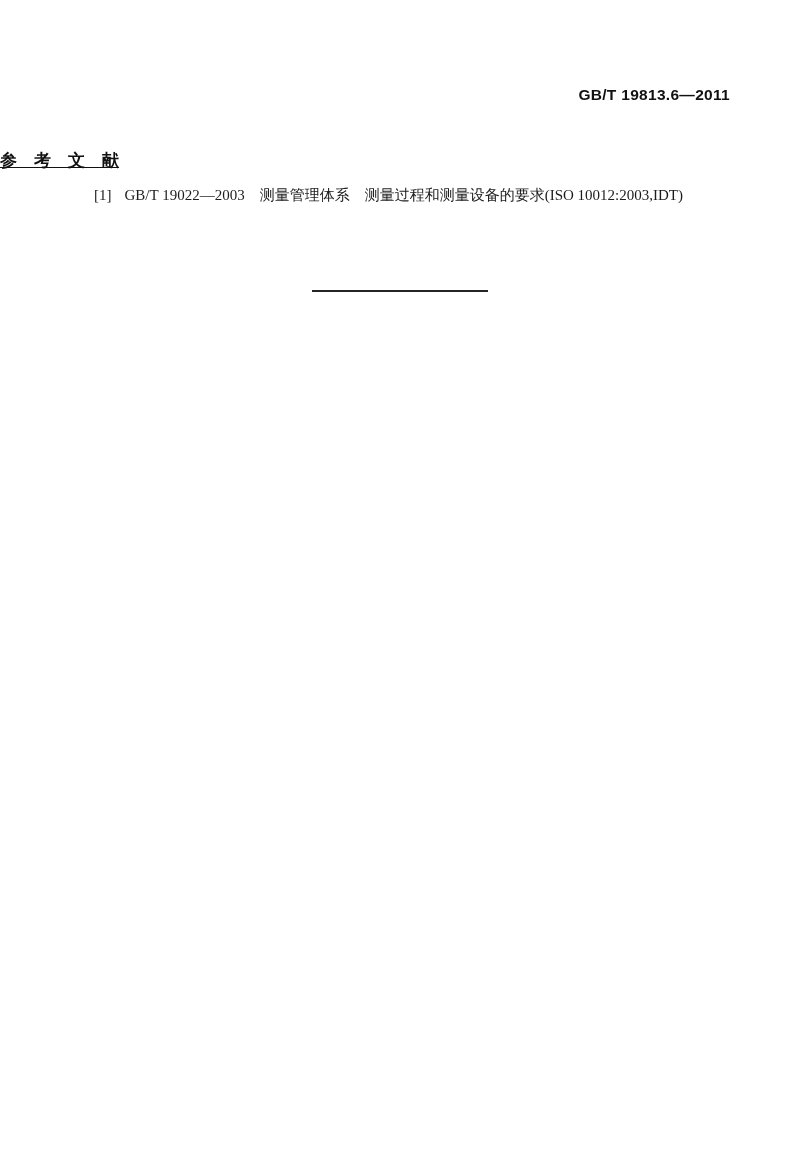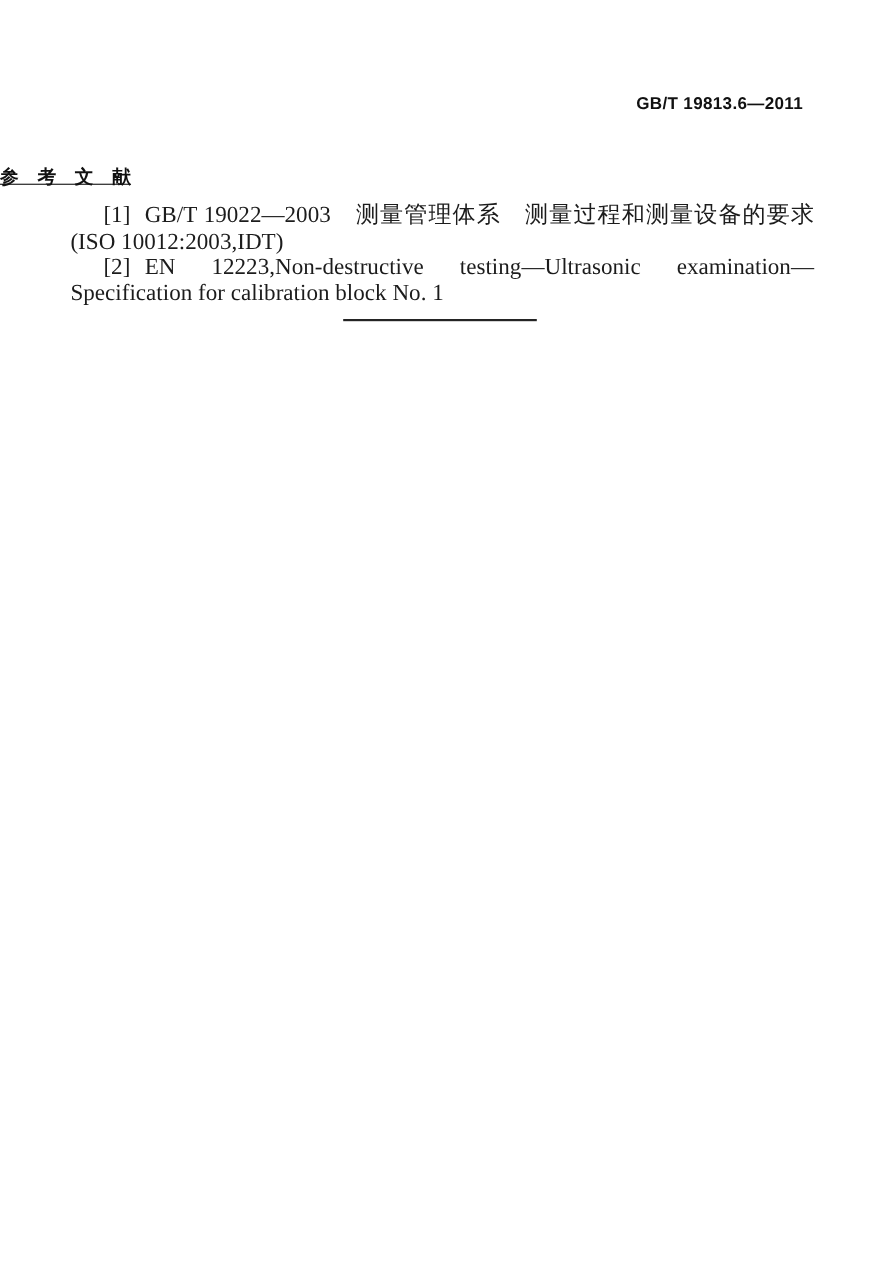--- a/index.html
+++ b/index.html
@@ -38,21 +38,21 @@
     font-size: 17px;
     line-height: 22px;
     color: #111111;
     text-decoration: underline;
   }
   .references {
     position: absolute;
     top: 184px;
     left: 64px;
     width: 676px;
-    font-size: 21px;
+    font-size: 15px;
     line-height: 23.5px;
     text-align: justify;
     color: #1c1c1c;
   }
   .reference {
     margin: 0;
     text-indent: 30px;
   }
   .reference .ref-label {
     margin-right: 13px;
@@ -72,20 +72,17 @@
 <div class="page">
 
   <div class="doc-number">GB/T 19813.6—2011</div>
 
   <h1 class="page-title">参　考　文　献</h1>
 
   <div class="references">
     <p class="reference">
       <span class="ref-label">[1]</span><span>GB/T 19022—2003　测量管理体系　测量过程和测量设备的要求(ISO 10012:2003,IDT)</span>
     </p>
-    <p class="reference">
-      <span class="ref-label">[2]</span><span>EN 12223,Non-destructive testing—Ultrasonic examination—Specification for calibration block No. 1</span>
-    </p>
   </div>
 
   <div class="end-rule"></div>
 
 </div>
 
 </body></html>

